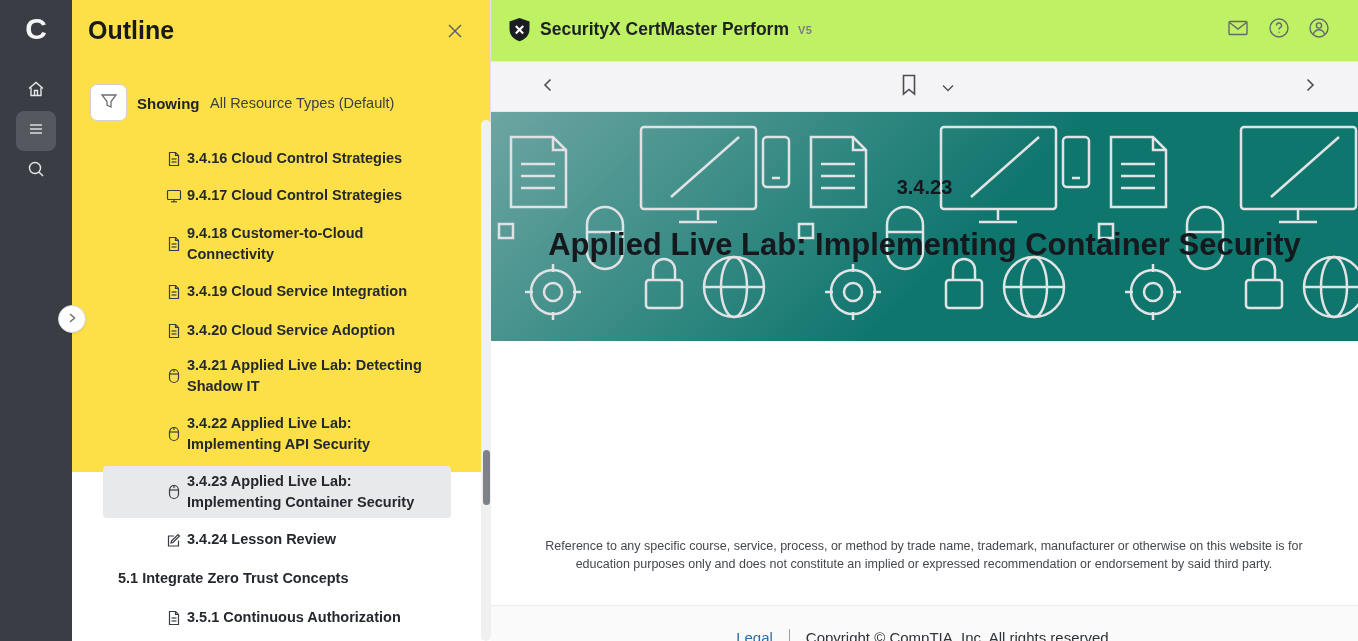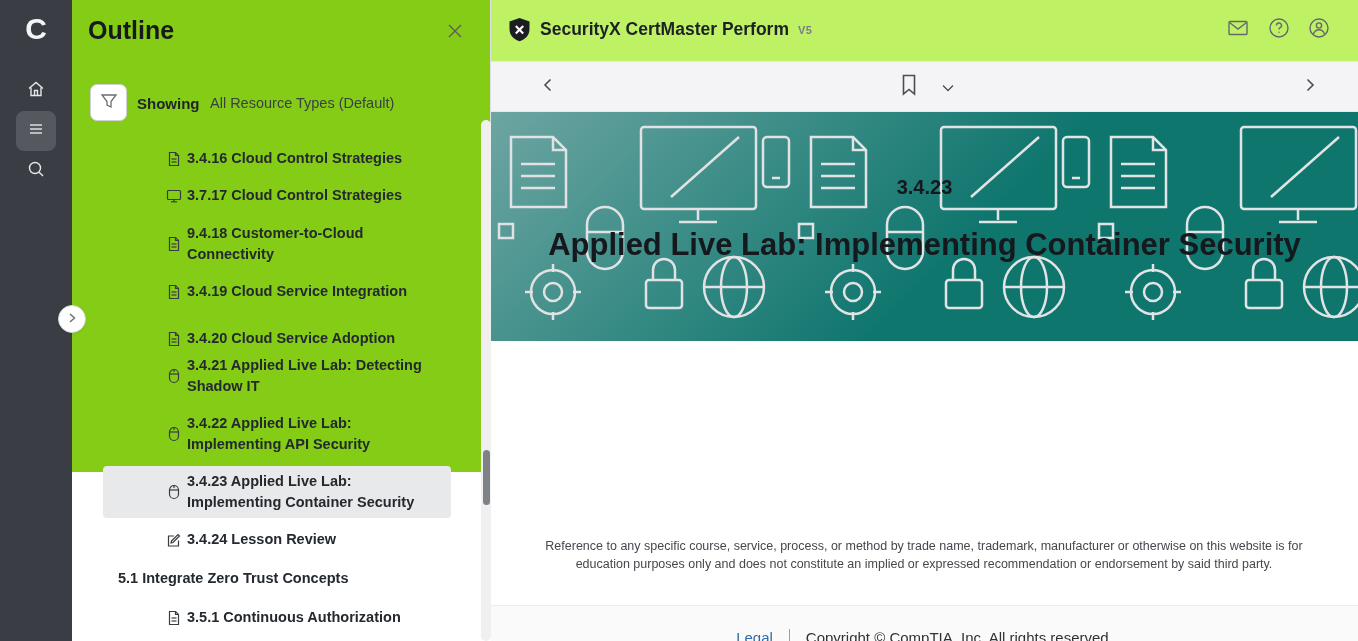--- a/index.html
+++ b/index.html
@@ -15,21 +15,21 @@
     justify-content:center; border-radius:8px; cursor:pointer; }
   .rail-btn.active { background:#55585e; }
   .rail-btn svg { stroke:#e6e7e9; fill:none; stroke-width:1.4; }
 
   
   #expand-btn { left:58px; top:305px; width:28px; height:28px; border-radius:50%;
     background:#fff; border:1px solid #d4d5d7; z-index:6; display:flex;
     align-items:center; justify-content:center; box-shadow:0 1px 2px rgba(0,0,0,.08); }
 
   
-  #outline-panel { left:72px; top:0; width:419px; height:472px; background:#84cc16;
+  #outline-panel { left:72px; top:0; width:419px; height:472px; background:#fde047;
     border-right:1px solid #e0e1e3; z-index:1; }
   #outline-title { left:16px; top:16px; font-size:25px; font-weight:bold; color:#17191c; }
   #outline-close { left:372px; top:22px; width:22px; height:22px; display:flex;
     align-items:center; justify-content:center; cursor:pointer; }
   #filter-btn { left:18px; top:84px; width:37px; height:37px; border:1px solid #cfd1d4;
     border-radius:7px; background:#fff; display:flex; align-items:center;
     justify-content:center; cursor:pointer; }
   #showing-label { left:65px; top:95px; font-size:15px; font-weight:bold; color:#212529;text-align:right; }
   #filter-value { left:138px; top:95px; font-size:14.5px; color:#3a3f44; }
 
@@ -170,21 +170,21 @@
   </div>
 
   <div class="o-item abs" style="top:185px;">
     <span class="ic">
       <svg width="16" height="16" viewBox="0 0 16 16">
         <rect x="1.5" y="2.5" width="13" height="9" rx="1"></rect>
         <line x1="8" y1="11.5" x2="8" y2="13.5"></line>
           <line x1="5" y1="13.8" x2="11" y2="13.8"></line>
       </svg>
     </span>
-    <span class="txt">3.7.17 Cloud Control Strategies</span>
+    <span class="txt">9.4.17 Cloud Control Strategies</span>
   </div>
 
   <div class="o-item abs" style="top:223px;">
     <span class="ic">
       <svg width="16" height="16" viewBox="0 0 16 16">
         <path d="M3.5 1.5 H9.5 L12.5 4.5 V14.5 H3.5 Z"></path>
           <path d="M9.5 1.5 V4.5 H12.5"></path>
         <line x1="5.5" y1="8" x2="10.5" y2="8"></line>
           <line x1="5.5" y1="11" x2="10.5" y2="11"></line>
       </svg>
@@ -197,21 +197,21 @@
       <svg width="16" height="16" viewBox="0 0 16 16">
         <path d="M3.5 1.5 H9.5 L12.5 4.5 V14.5 H3.5 Z"></path>
           <path d="M9.5 1.5 V4.5 H12.5"></path>
         <line x1="5.5" y1="8" x2="10.5" y2="8"></line>
           <line x1="5.5" y1="11" x2="10.5" y2="11"></line>
       </svg>
     </span>
     <span class="txt">3.4.19 Cloud Service Integration</span>
   </div>
 
-  <div class="o-item abs" style="top:328px;">
+  <div class="o-item abs" style="top:320px;">
     <span class="ic">
       <svg width="16" height="16" viewBox="0 0 16 16">
         <path d="M3.5 1.5 H9.5 L12.5 4.5 V14.5 H3.5 Z"></path>
           <path d="M9.5 1.5 V4.5 H12.5"></path>
         <line x1="5.5" y1="8" x2="10.5" y2="8"></line>
           <line x1="5.5" y1="11" x2="10.5" y2="11"></line>
       </svg>
     </span>
     <span class="txt">3.4.20 Cloud Service Adoption</span>
   </div>

